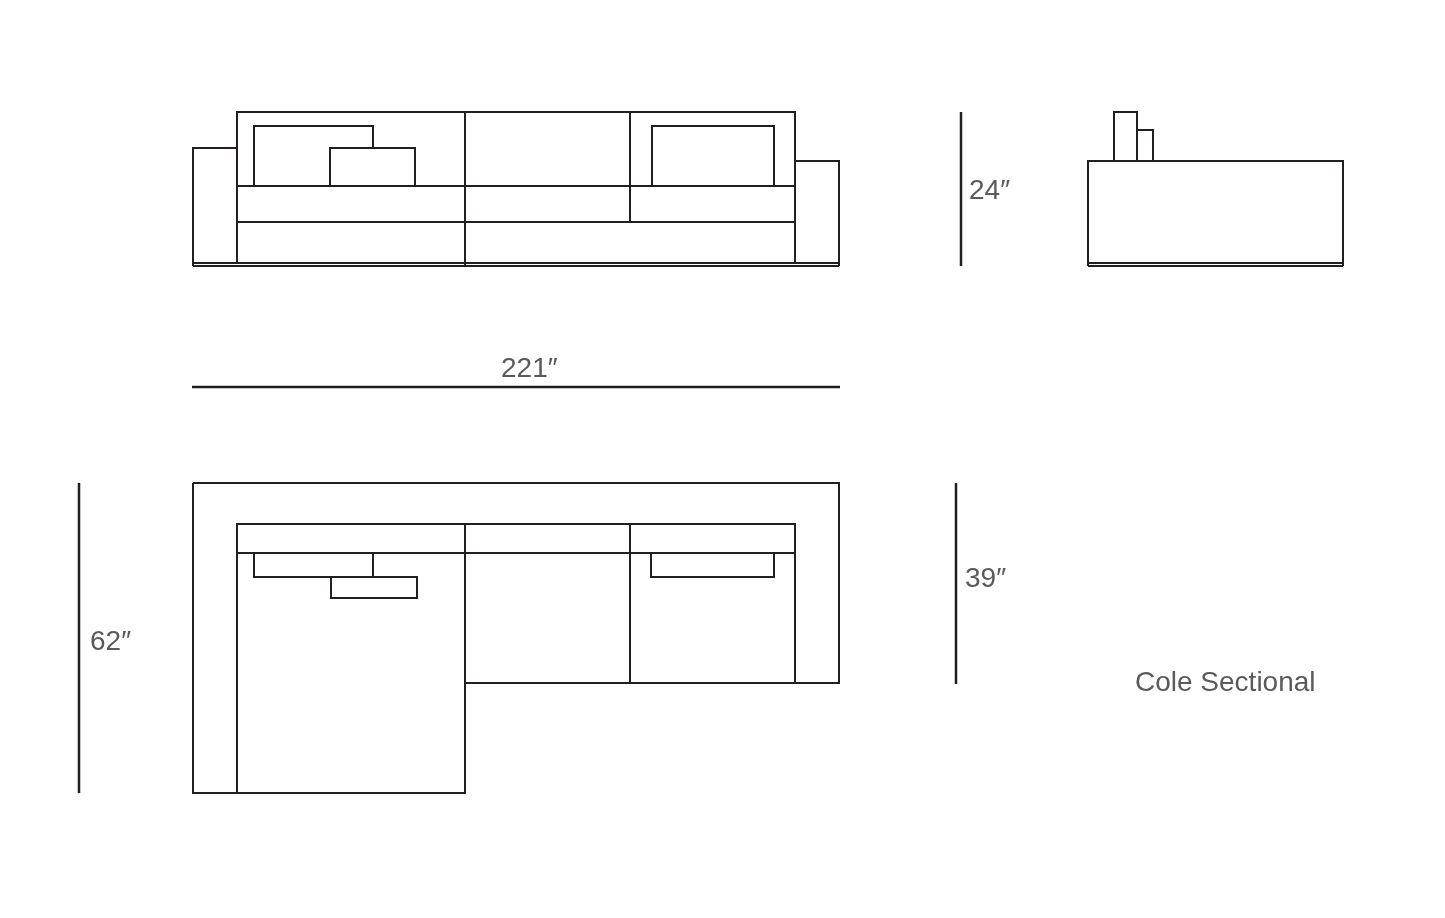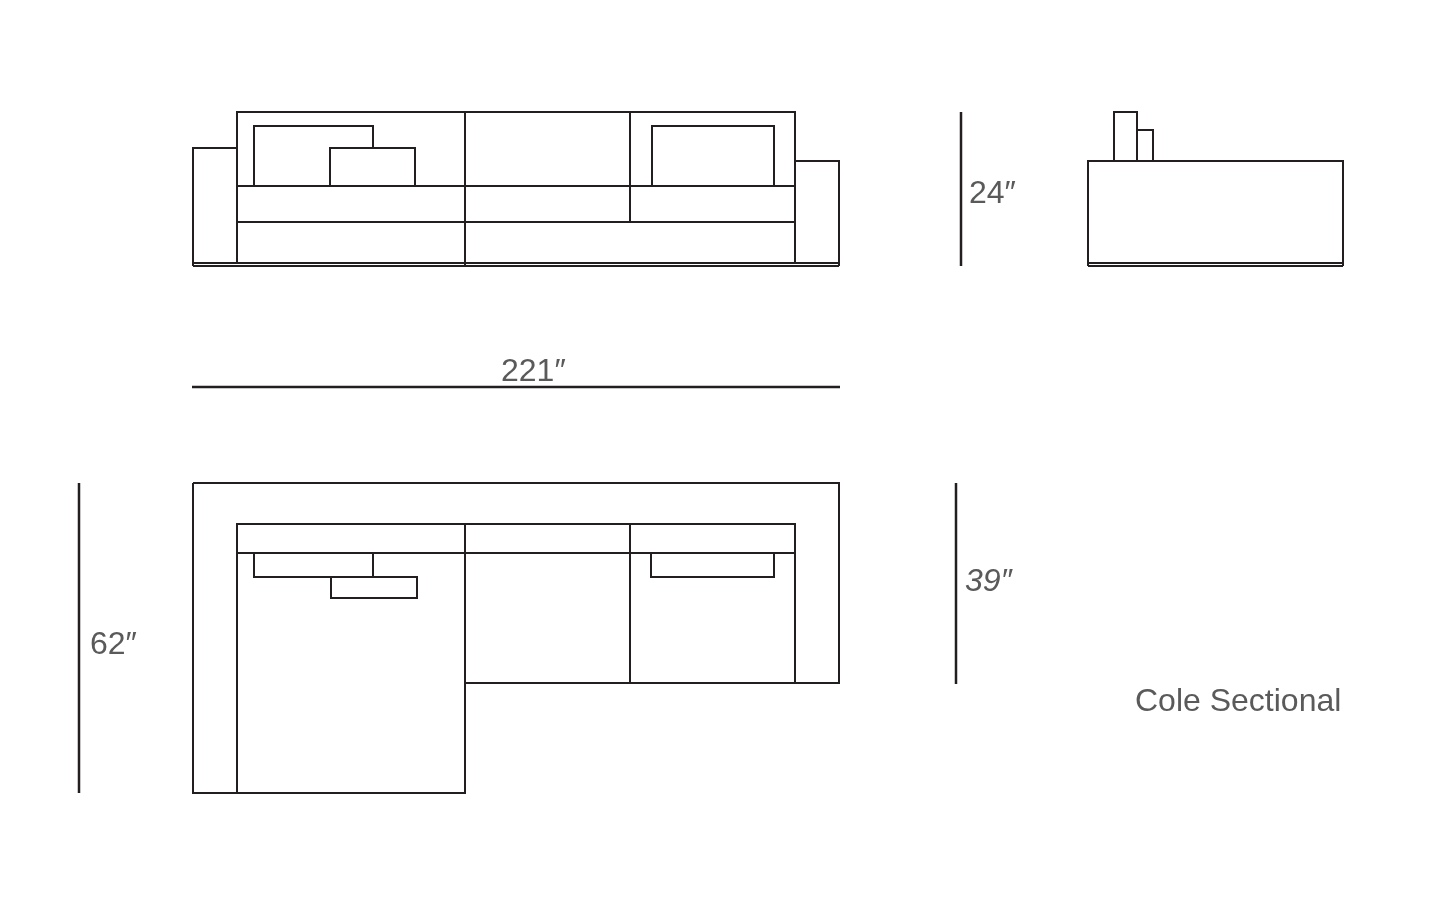--- a/index.html
+++ b/index.html
@@ -4,21 +4,21 @@
 <style>
   html, body { margin: 0; padding: 0; background: #ffffff; }
   body { width: 1445px; height: 918px; position: relative; overflow: hidden; }
   svg.drawing { position: absolute; left: 0; top: 0; }
   .ln { stroke: #231f20; stroke-width: 2; fill: none; }
   .dim { stroke: #231f20; stroke-width: 2.5; fill: none; }
   .label {
     position: absolute;
     font-family: "Liberation Sans", "DejaVu Sans", sans-serif;
     color: #5a5a5a;
-    font-size: 32px;
+    font-size: 28px;
     line-height: 1;
     white-space: nowrap;
   }
 </style>
 </head>
 <body>
 
 <svg class="drawing" width="1445" height="918" viewBox="0 0 1445 918" xmlns="http://www.w3.org/2000/svg">
 
   <g>
@@ -75,14 +75,14 @@
     <polyline class="ln" points="651,553 651,577 774,577 774,553"></polyline>
   </g>
 
   <line class="dim" x1="79" y1="483" x2="79" y2="793"></line>
   <line class="dim" x1="956" y1="483" x2="956" y2="684"></line>
 </svg>
 
 <div class="label" style="left:969px; top:176px;">24″</div>
 <div class="label" style="left:501px; top:354px;">221″</div>
 <div class="label" style="left:90px; top:627px;">62″</div>
-<div class="label" style="left:965px; top:564px;font-style:italic;">39″</div>
-<div class="label" style="left:1135px; top:684px;text-align:right;">Cole Sectional</div>
+<div class="label" style="left:965px; top:564px;">39″</div>
+<div class="label" style="left:1135px; top:668px;text-align:right;">Cole Sectional</div>
 
 </body></html>

